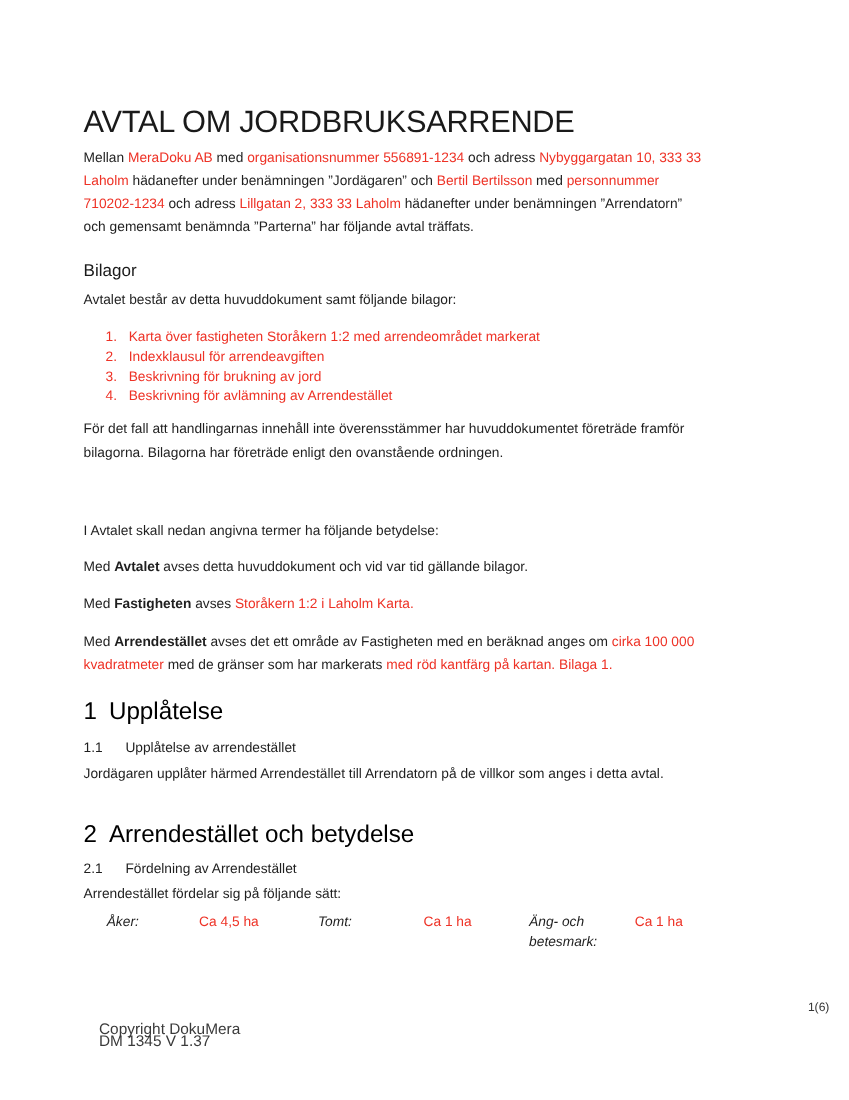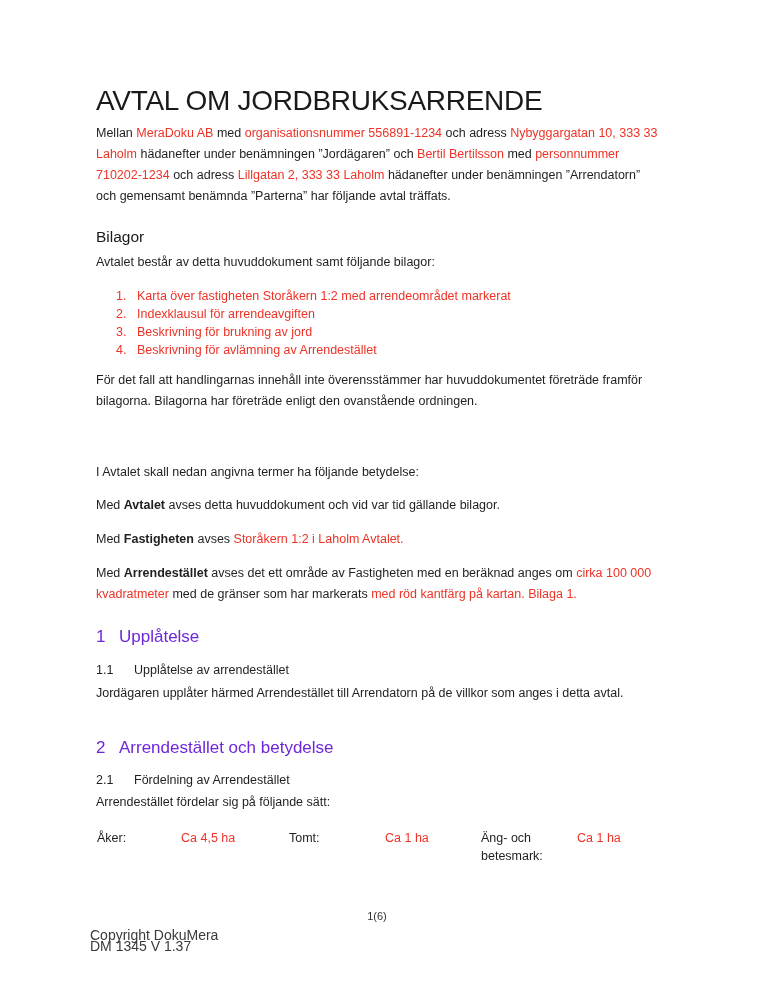--- a/index.html
+++ b/index.html
@@ -8,37 +8,37 @@
   .page {
     position: relative;
     width: 772px;
     height: 1000px;
     background: #ffffff;
     font-family: "Liberation Sans", sans-serif;
     color: var(--ink);
     overflow: hidden;
   }
   h1, h2, h3, p, ol { margin: 0; padding: 0; font-weight: normal; }
-  .blk { position: absolute; left: 96px; width: 600px; }
+  .blk { position: absolute; left: 76px; width: 600px; margin-top: 10px; }
   .body-text { font-size: 12.5px; line-height: 21px; white-space: pre-wrap; }
   .red { color: var(--red); }
   .b { font-weight: bold; }
   .title { font-size: 28px; line-height: 34px; letter-spacing: -0.3px; color: #1a1a1a; }
   .h-mid { font-size: 15.5px; line-height: 20px; color: #1a1a1a; }
-  .h-num { font-size: 17px; line-height: 22px; color: #6d28d9; }
+  .h-num { font-size: 22px; line-height: 22px; color: #000000; }
   .h-sub { font-size: 12.5px; line-height: 18px; font-weight: normal; }
   .numcell-wide { display: inline-block; width: 23px; }
   .numcell-sub { display: inline-block; width: 38px; }
   .list { list-style: none; font-size: 12.5px; line-height: 18px; color: var(--red); padding-left: 20px; }
   .list li { display: flex; }
   .li-num { width: 21px; flex: none; }
   .alloc { position: absolute; left: 90px; top: 829px; width: 610px; height: 46px; font-size: 12.5px; line-height: 18px; }
-  .alloc .lbl { position: absolute; white-space: pre-line; }
+  .alloc .lbl { position: absolute; font-style: italic; white-space: pre-line; }
   .alloc .val { position: absolute; color: var(--red); }
-  .pagenum { position: absolute; left: 0; top: 909px; width: 754px; text-align: center; font-size: 11px; line-height: 14px; color: #333333; }
+  .pagenum { position: absolute; left: 0; top: 909px; width: 754px; text-align: right; font-size: 11px; line-height: 14px; color: #333333; }
   .copyright { position: absolute; left: 90px; top: 930px; font-size: 14px; line-height: 10.5px; color: #3a3a3a; }
 </style>
 </head>
 <body>
 
 <div class="page">
 
   <h1 class="blk title" style="top:84px">AVTAL OM JORDBRUKSARRENDE</h1>
 
   <p class="blk body-text" style="top:123px"><span>Mellan </span><span class="red">MeraDoku AB</span><span> med </span><span class="red">organisationsnummer 556891-1234</span><span> och adress </span><span class="red">Nybyggargatan 10, 333 33
@@ -66,21 +66,21 @@
       <span class="li-num">4.</span>
       <span>Beskrivning för avlämning av Arrendestället</span>
     </li>
   </ol>
 
   <p class="blk body-text" style="top:370px">För det fall att handlingarnas innehåll inte överensstämmer har huvuddokumentet företräde framför
 bilagorna. Bilagorna har företräde enligt den ovanstående ordningen.</p>
 
   <p class="blk body-text" style="top:495px"><span>Med </span><span class="b">Avtalet</span><span> avses detta huvuddokument och vid var tid gällande bilagor.</span></p>
   <p class="blk body-text" style="top:462px">I Avtalet skall nedan angivna termer ha följande betydelse:</p>
-  <p class="blk body-text" style="top:529px"><span>Med </span><span class="b">Fastigheten</span><span> avses </span><span class="red">Storåkern 1:2 i Laholm Avtalet.</span></p>
+  <p class="blk body-text" style="top:529px"><span>Med </span><span class="b">Fastigheten</span><span> avses </span><span class="red">Storåkern 1:2 i Laholm Karta.</span></p>
   <p class="blk body-text" style="top:563px"><span>Med </span><span class="b">Arrendestället</span><span> avses det ett område av Fastigheten med en beräknad anges om </span><span class="red">cirka 100 000
 kvadratmeter</span><span> med de gränser som har markerats </span><span class="red">med röd kantfärg på kartan. Bilaga 1.</span></p>
 
   <h2 class="blk h-num" style="top:626px">
     <span class="numcell-wide">1</span><span>Upplåtelse</span>
   </h2>
   <h3 class="blk h-sub" style="top:661px">
     <span class="numcell-sub">1.1</span><span>Upplåtelse av arrendestället</span>
   </h3>
   <p class="blk body-text" style="top:683px">Jordägaren upplåter härmed Arrendestället till Arrendatorn på de villkor som anges i detta avtal.</p>

